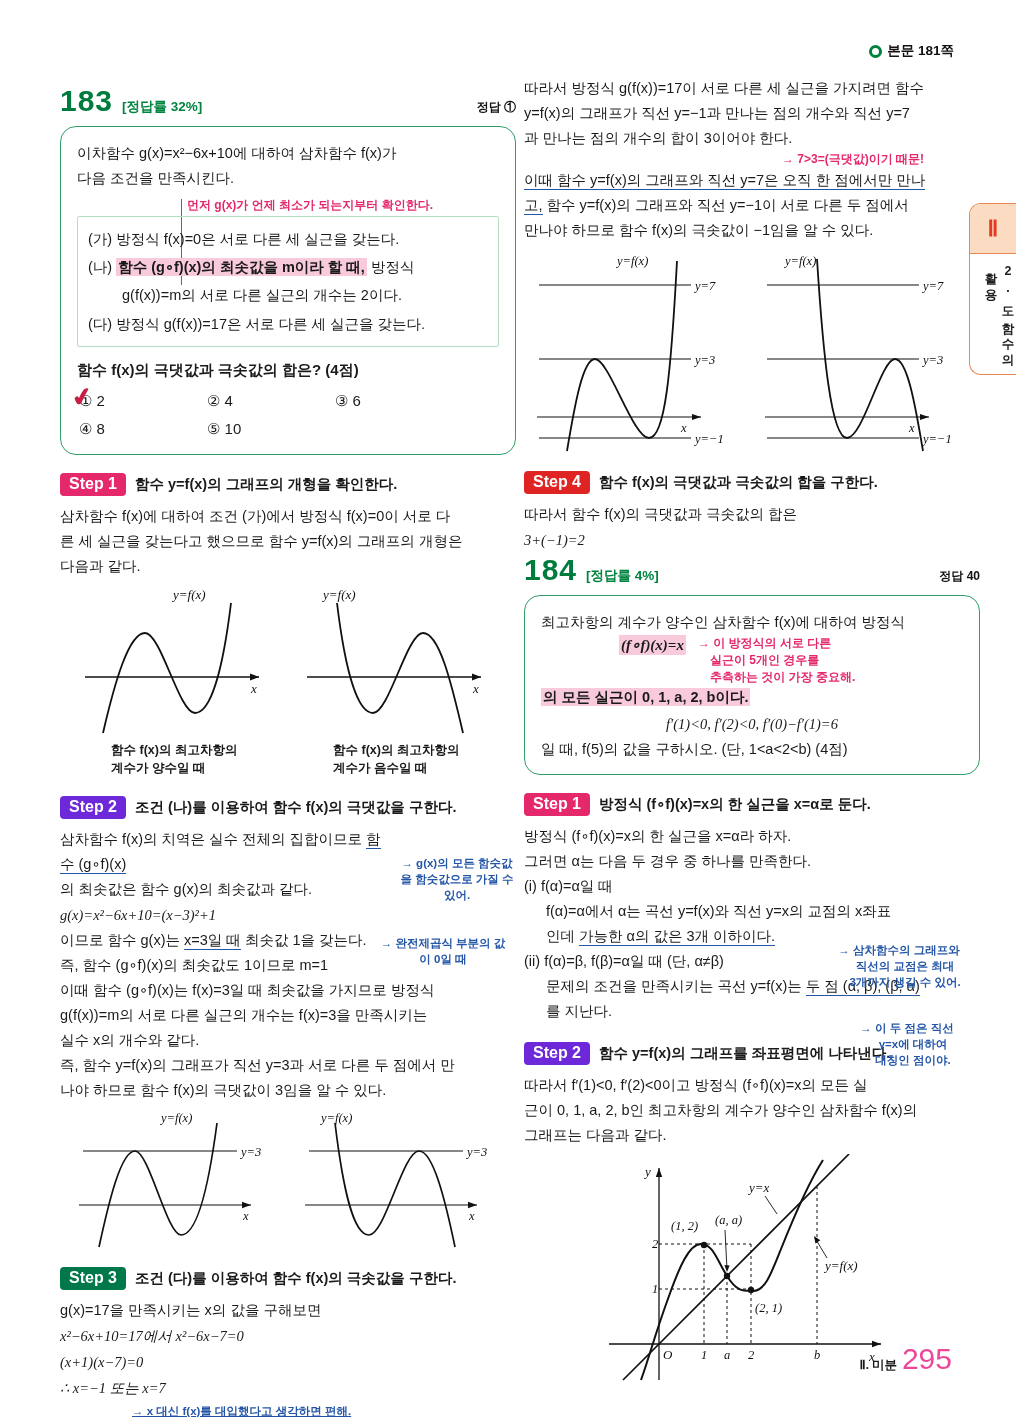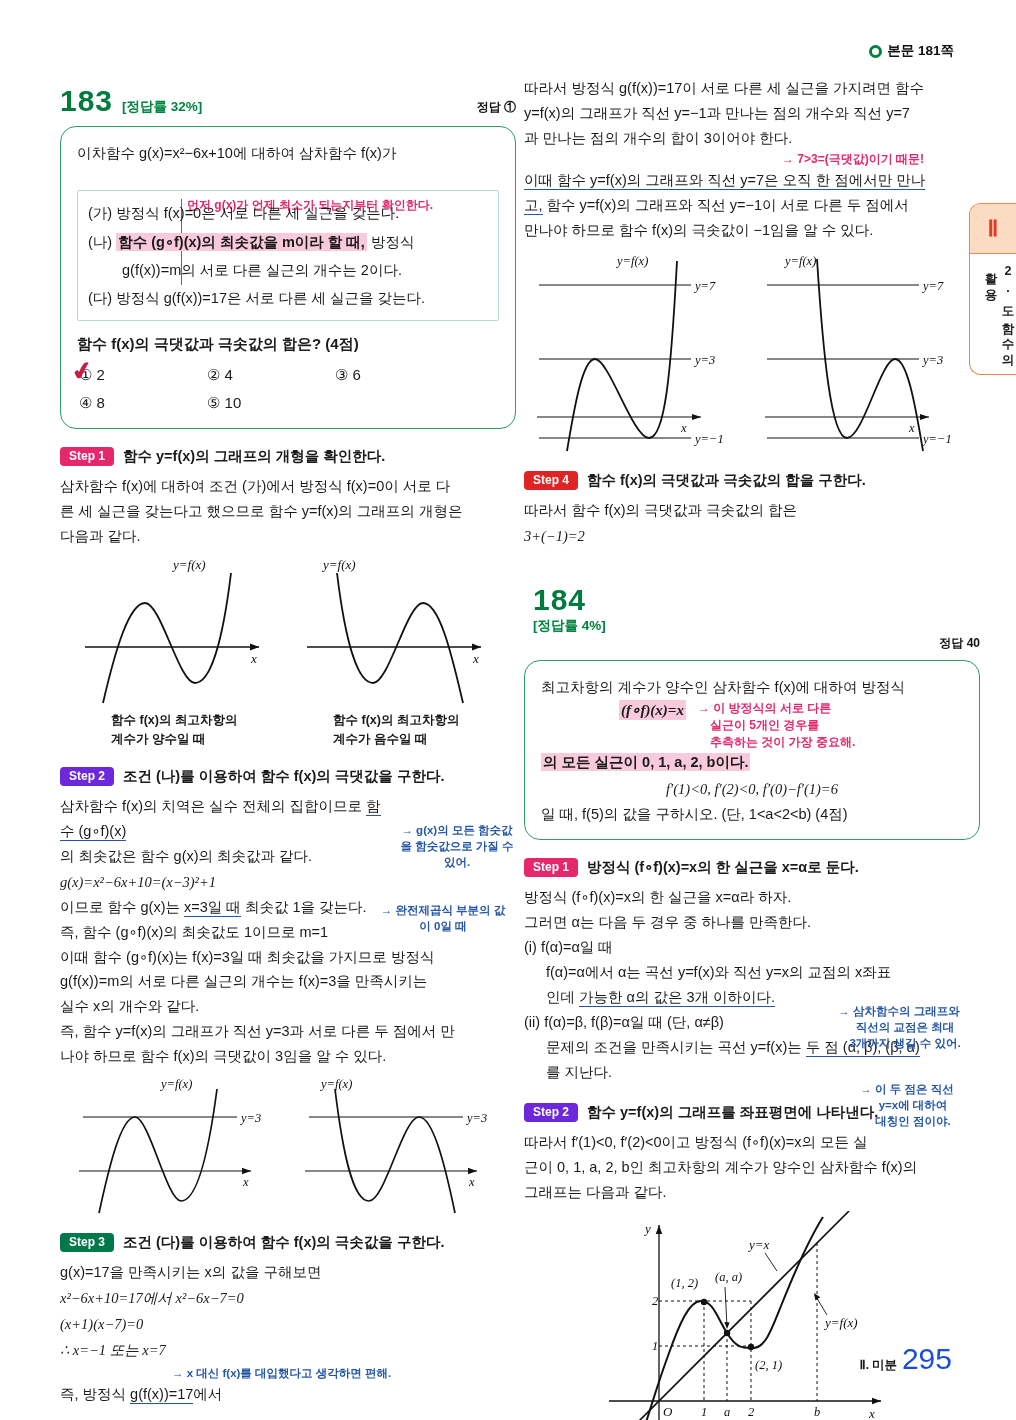--- a/index.html
+++ b/index.html
@@ -36,21 +36,21 @@
   .fm { font-family:"Liberation Serif", serif; font-style:italic; }
   .question { font-size:15px; margin-top:14px; font-weight:bold; }
   .choices { display:grid; grid-template-columns:128px 128px 1fr; row-gap:10px;
              margin:12px 0 4px 2px; font-size:15px; }
   .choice { position:relative; }
   .chk { position:absolute; left:-7px; top:-9px; color:#c81e46; font-size:24px;
          font-weight:bold; transform:rotate(-12deg); }
 
   
   .steprow { display:flex; align-items:center; gap:9px; margin:18px 0 8px 0; }
-  .badge { color:#fff; font-size:12px; font-weight:bold; padding:2px 9px 3px 9px;
+  .badge { color:#fff; font-size:16px; font-weight:bold; padding:2px 9px 3px 9px;
            border-radius:4px; white-space:nowrap; }
   .b1 { background:#e5286c; } .b2 { background:#6d28d9; }
   .b3 { background:#00784a; } .b4 { background:#e02424; }
   .steptitle { font-size:14.5px; font-weight:bold; }
   .body-line { font-size:14.5px; line-height:1.72; }
   .fline { font-size:14.5px; line-height:1.8; font-family:"Liberation Serif", serif; font-style:italic; }
   .ub { border-bottom:1.7px solid #2456a8; padding-bottom:1px; }
   .bluenote { color:#2456a8; font-size:11.5px; line-height:1.4; font-weight:bold; }
   .rel { position:relative; }
   .absnote { position:absolute;text-align:center; }
@@ -71,21 +71,21 @@
              background:#fff; overflow:hidden; }
   .tabtop { height:50px; background:#fbdcc3; border-bottom:1.5px solid #ea8752;
             display:flex; align-items:center; justify-content:center;
             font-family:"Liberation Serif", serif; font-weight:bold; font-size:22px; color:#e23b25; }
   .tabbody { writing-mode:vertical-rl; text-orientation:upright;
              font-size:12.5px; font-weight:bold; color:#222; letter-spacing:3px;
              margin:10px auto 0 auto; height:105px; display:block; text-align:left; width:100%;
              padding-left:15px; }
   .pfoot { position:absolute; right:64px; top:1342px; display:flex; align-items:baseline; gap:5px; }
   .fsec { font-size:12.5px; font-weight:bold; font-family:"Liberation Serif", serif; }
-  .fnum { font-size:30px; color:#1d4ed8; }
+  .fnum { font-size:30px; color:#ec4899; }
 </style>
 </head>
 <body>
 
 <div class="pageref">
   <span class="refdot"></span>
   <span>본문 181쪽</span>
 </div>
 
 <div class="sidetab">
@@ -96,20 +96,21 @@
 <div class="col col-left">
 
   <div class="phead">
     <span class="pnum">183</span>
     <span class="prate">[정답률 32%]</span>
     <span class="pans">정답 ①</span>
   </div>
 
   <div class="pbox">
     <div class="pline">이차함수 g(x)=x²−6x+10에 대하여 삼차함수 f(x)가</div>
+    <div class="pline">다음 조건을 만족시킨다.</div>
     <div class="note-red" style="left:126px; top:70px;">먼저 g(x)가 언제 최소가 되는지부터 확인한다.</div>
     <div class="conn-red" style="left:120px; top:72px; height:86px;"></div>
 
     <div class="condbox">
       <div class="condline">(가) 방정식 f(x)=0은 서로 다른 세 실근을 갖는다.</div>
       <div class="condline"><span>(나) </span><span class="hl">함수 (g∘f)(x)의 최솟값을 m이라 할 때,</span><span> 방정식</span></div>
       <div class="condline indent2">g(f(x))=m의 서로 다른 실근의 개수는 2이다.</div>
       <div class="condline">(다) 방정식 g(f(x))=17은 서로 다른 세 실근을 갖는다.</div>
     </div>
 
@@ -203,21 +204,21 @@
   </div>
 
   <div class="steprow">
     <span class="badge b3">Step 3</span>
     <span class="steptitle">조건 (다)를 이용하여 함수 f(x)의 극솟값을 구한다.</span>
   </div>
   <div class="body-line">g(x)=17을 만족시키는 x의 값을 구해보면</div>
   <div class="fline">x²−6x+10=17에서 x²−6x−7=0</div>
   <div class="fline">(x+1)(x−7)=0</div>
   <div class="fline">∴ x=−1 또는 x=7</div>
-  <div class="bluenote" style="margin:2px 0 0 112px;">→ x 대신 f(x)를 대입했다고 생각하면 편해.</div>
+  <div class="bluenote" style="margin:2px 0 0 72px;text-decoration:underline;">→ x 대신 f(x)를 대입했다고 생각하면 편해.</div>
   <div class="body-line"><span>즉, 방정식 </span><span class="ub">g(f(x))=17</span><span>에서</span></div>
 
 </div>
 
 <div class="col col-right">
 
   <div class="body-line">따라서 방정식 g(f(x))=17이 서로 다른 세 실근을 가지려면 함수</div>
   <div class="body-line">y=f(x)의 그래프가 직선 y=−1과 만나는 점의 개수와 직선 y=7</div>
   <div class="body-line">과 만나는 점의 개수의 합이 3이어야 한다.</div>
   <div class="note-red" style="position:static; margin:0 0 0 258px;">→ 7&gt;3=(극댓값)이기 때문!</div>
@@ -254,21 +255,21 @@
     </svg>
   </div>
 
   <div class="steprow">
     <span class="badge b4">Step 4</span>
     <span class="steptitle">함수 f(x)의 극댓값과 극솟값의 합을 구한다.</span>
   </div>
   <div class="body-line">따라서 함수 f(x)의 극댓값과 극솟값의 합은</div>
   <div class="fline">3+(−1)=2</div>
 
-  <div class="phead" style="margin-top:34px;flex-direction:column;">
+  <div class="phead" style="">
     <span class="pnum">184</span>
     <span class="prate">[정답률 4%]</span>
     <span class="pans">정답 40</span>
   </div>
 
   <div class="pbox">
     <div class="pline">최고차항의 계수가 양수인 삼차함수 f(x)에 대하여 방정식</div>
     <div style="display:flex; align-items:flex-start;">
       <span class="hl fm" style="margin-left:78px; font-size:15px;font-style:italic;">(f∘f)(x)=x</span>
       <span class="note-red" style="position:static; margin-left:12px; line-height:1.4;">

